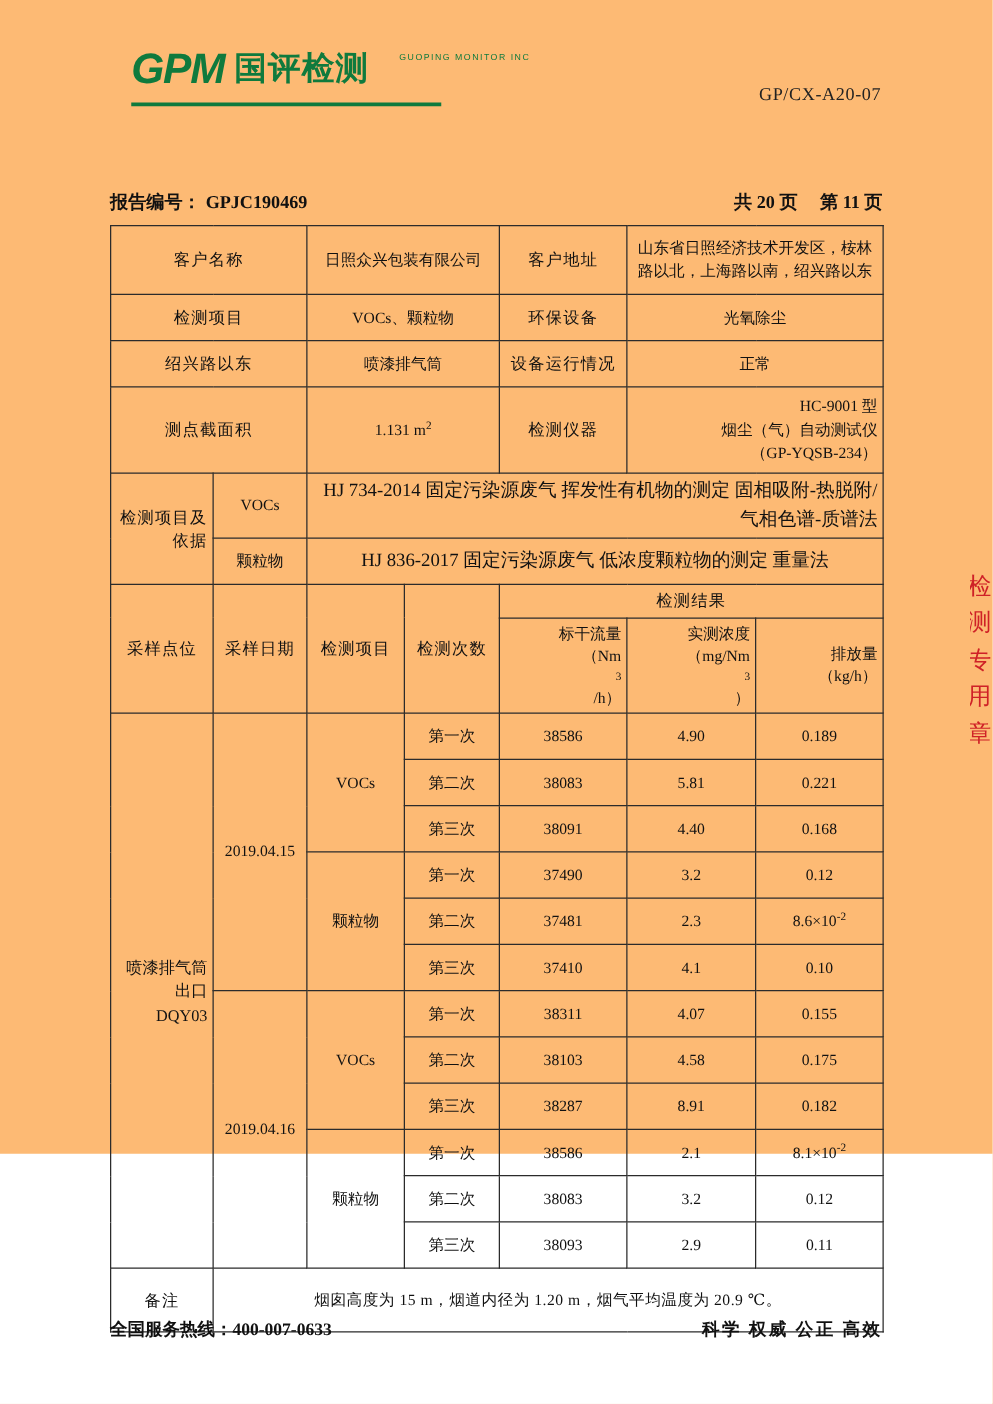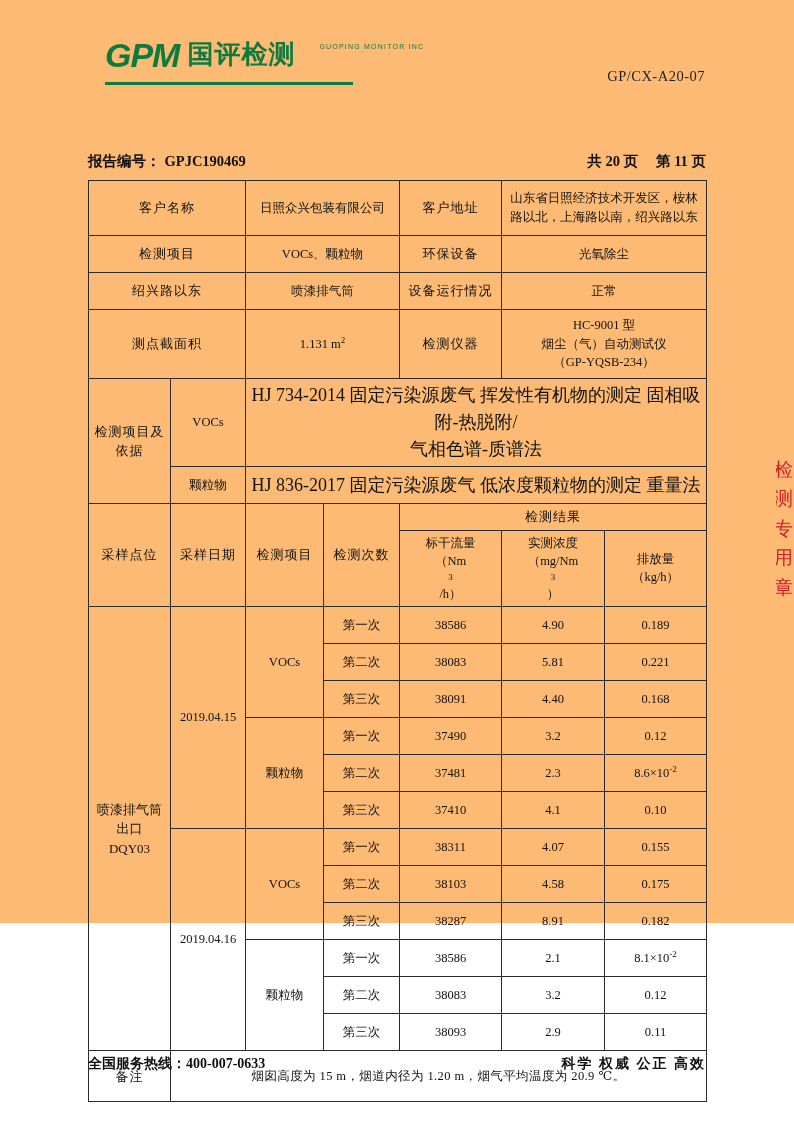--- a/index.html
+++ b/index.html
@@ -137,36 +137,36 @@
   }
   table.main td {
     border: 1px solid #2b2b2b;
     text-align: center;
     vertical-align: middle;
     padding: 3px 4px;
     line-height: 1.5;
   }
   td.lbl { font-size: 13px; letter-spacing: 1px; }
   td.val { font-size: 12.5px; }
-  .cell-lines { display: block; }
+  .cell-lines { display: block; text-align: right; }
   .cell-lines span { display: block; }
   td.addr {
     text-align: left;
     padding-left: 8px;
     padding-right: 6px;
     line-height: 1.7;
   }
   td.tall { height: 48px; }
   td.row-h { height: 30px; }
   .sup { font-size: 9px; vertical-align: super; }
   td.basis-txt {
     text-align: left;
     padding-left: 8px;
     line-height: 1.7;
-    font-size: 18px;
+    font-size: 15px;
   }
   td.note {
     text-align: left;
     padding-left: 10px;
     font-size: 12.5px;
     letter-spacing: 0.4px;
     margin-top: 15px;
   }
   td.pointcell {
     font-size: 13px;

